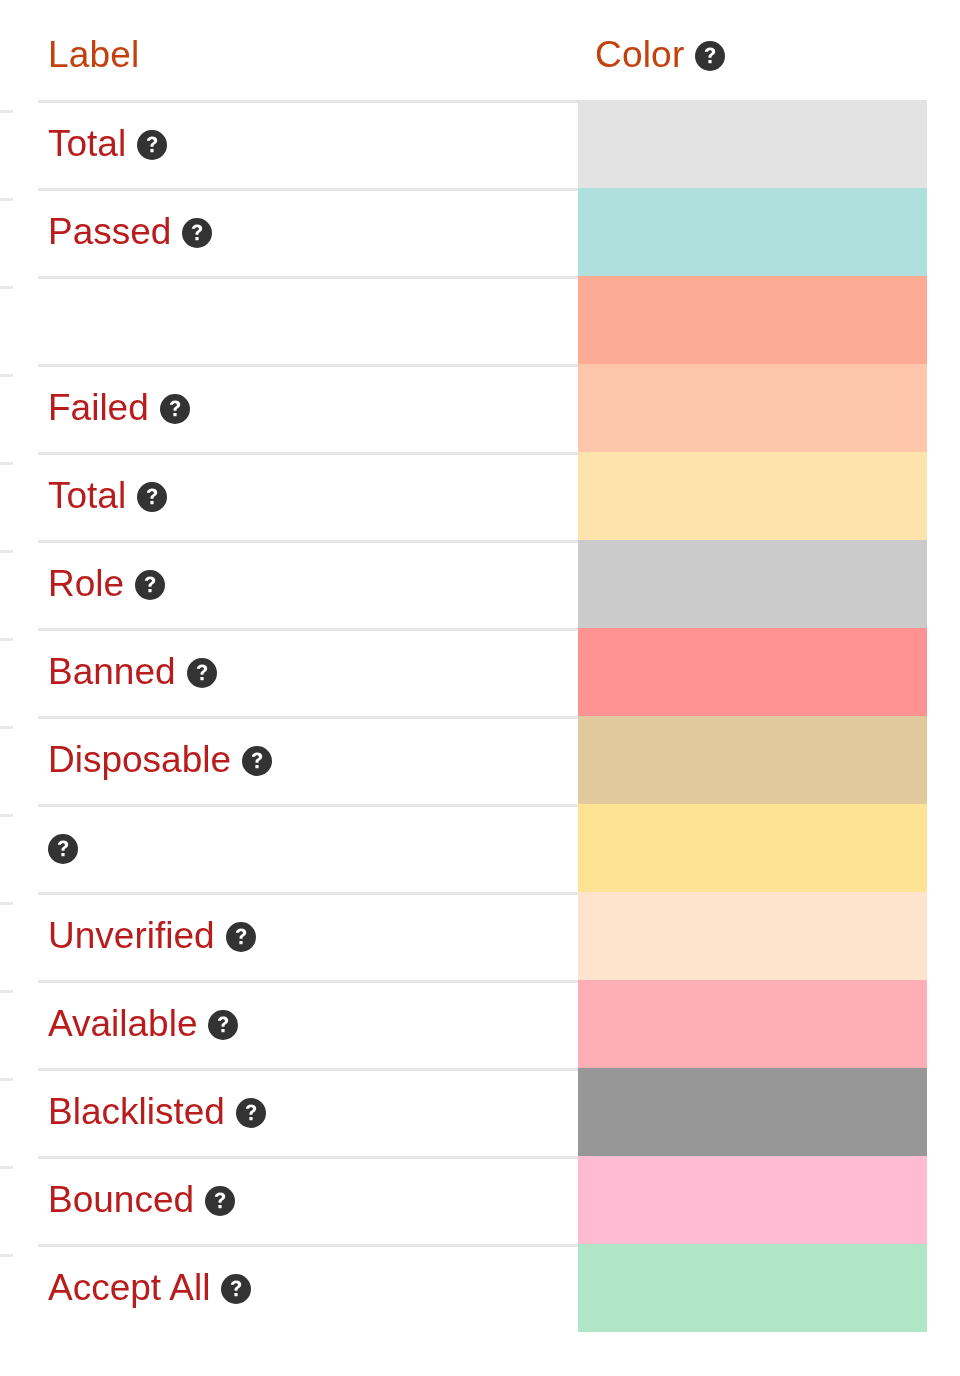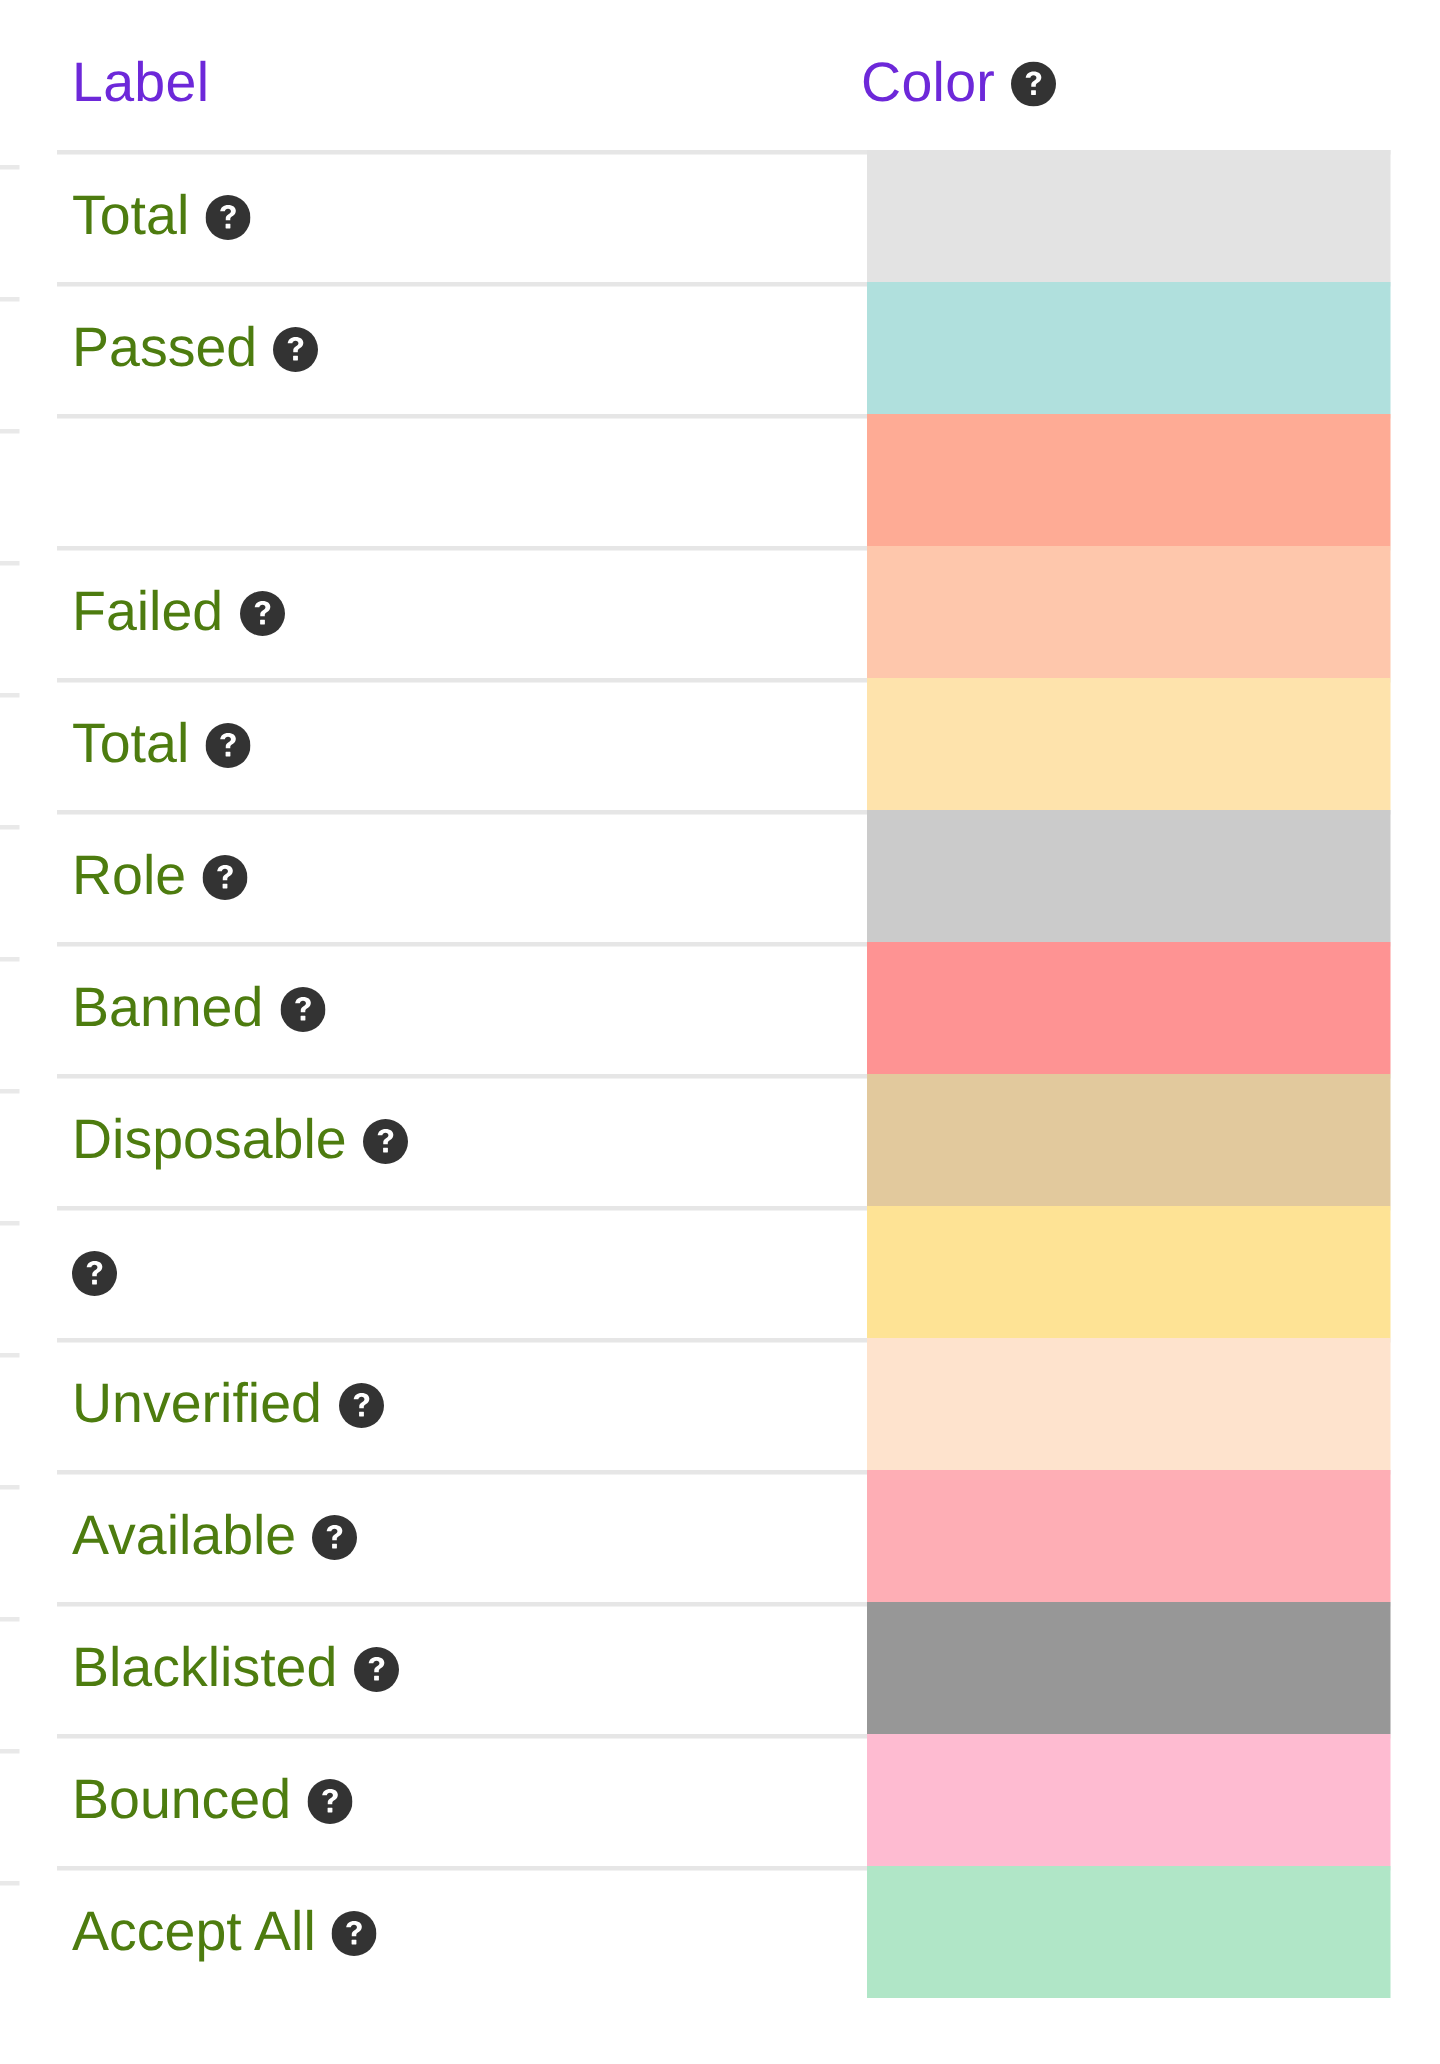--- a/index.html
+++ b/index.html
@@ -28,29 +28,29 @@
   .thead {
     position: relative;
     height: 100px;
   }
   .th {
     position: absolute;
     top: 33px;
     font-size: 37px;
     font-weight: 400;
     letter-spacing: 0.2px;
-    color: #6d28d9;
+    color: #c2410c;
     white-space: nowrap;
     line-height: 44px;
     display: flex;
     align-items: center;
     gap: 11px;
   }
   .th-label { left: 48px; }
-  .th-color { left: 574px; }
+  .th-color { left: 595px; }
 
   
   .tbody {
     position: absolute;
     left: 0;
     top: 100px;
     width: 960px;
   }
   .row {
     position: relative;
@@ -77,21 +77,21 @@
   .cell-label {
     position: absolute;
     left: 48px;
     top: 0;
     height: 88px;
     display: flex;
     align-items: center;
     gap: 11px;
     font-size: 37px;
     line-height: 44px;
-    color: #4d7c0f;
+    color: #b91c1c;
     white-space: nowrap;
   }
   .cell-color {
     position: absolute;
     left: 578px;
     width: 349px;
     top: 0;
     height: 88px;
   }
 

